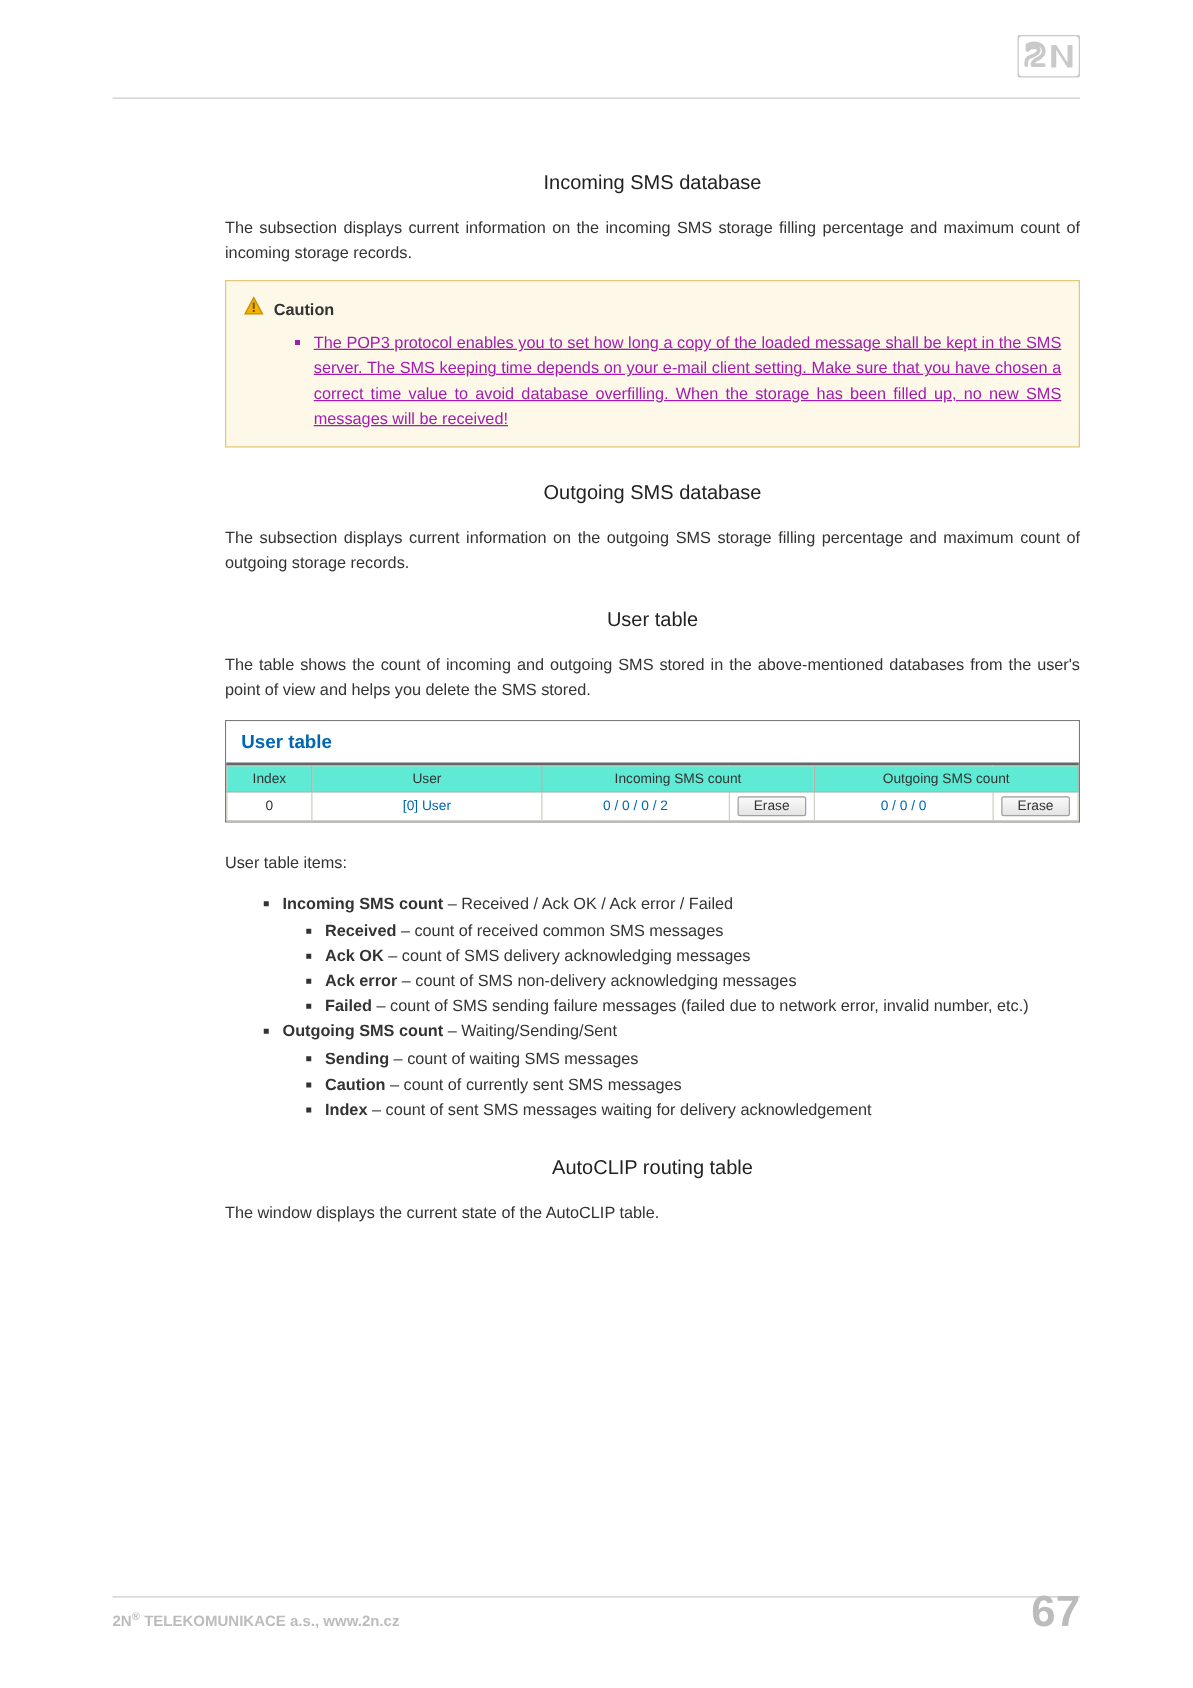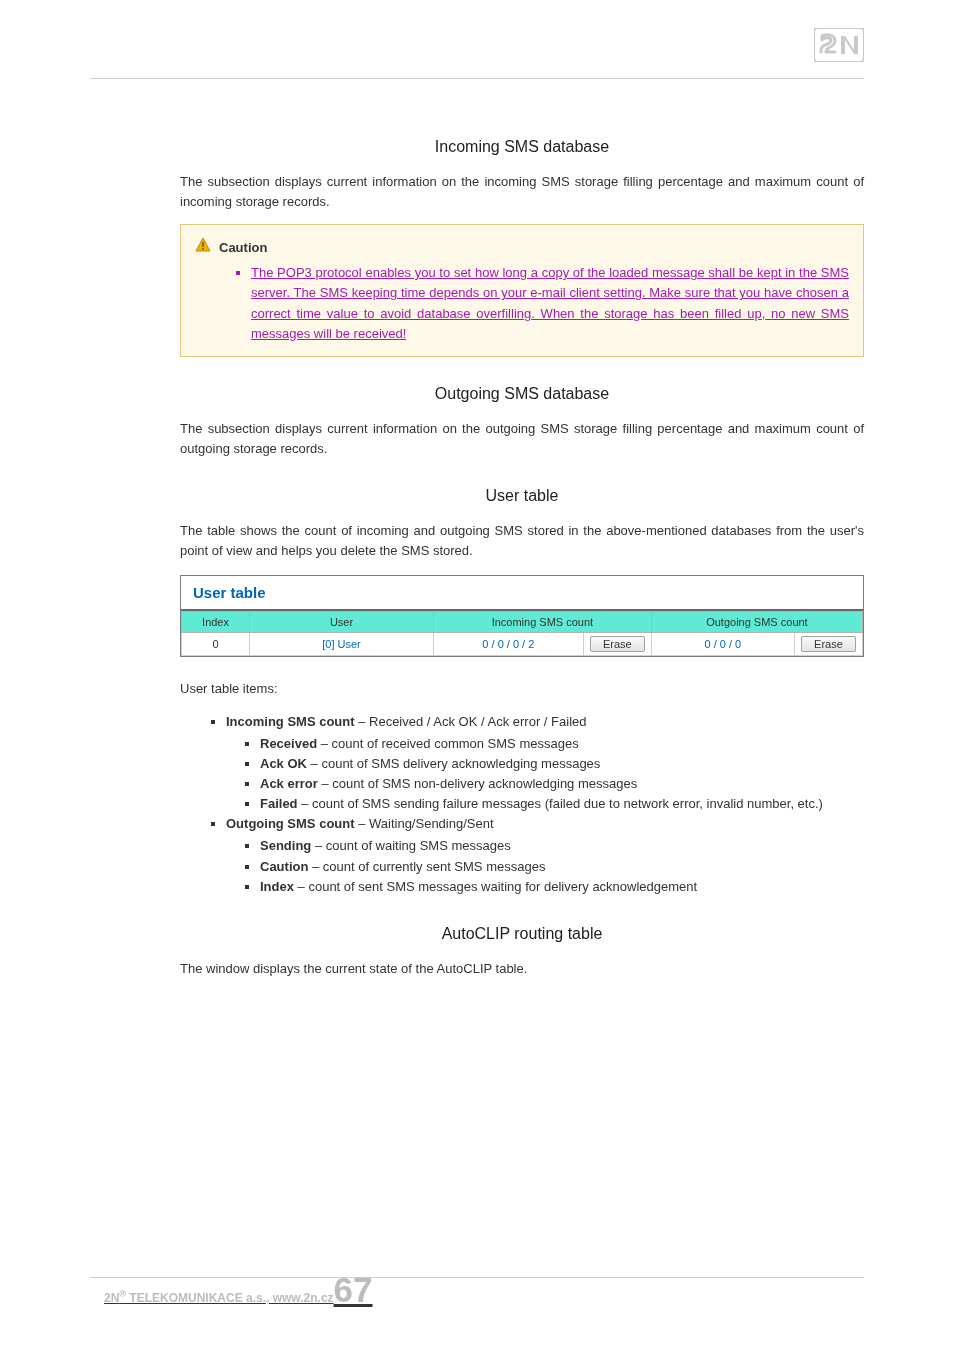--- a/index.html
+++ b/index.html
@@ -20,21 +20,21 @@
   .ut-title { background: #fff; color: #0066b3; font-weight: bold; font-size: 15px; padding: 8px 12px; border-bottom: 2px solid #666; }
   .ut-table { width: 100%; border-collapse: collapse; font-size: 11px; }
   .ut-table th { background: #5eead4; border: 1px solid #b4b4a8; padding: 4px 6px; font-weight: normal; color: #333; text-align: center; }
   .ut-table td { border: 1px solid #d0d0c6; padding: 3px 6px; text-align: center; color: #0066b3; background: #fff; vertical-align: middle; }
   .ut-table td.idx { color: #333; }
   .ut-btn { display: inline-block; border: 1px solid #a0a0a0; background: linear-gradient(#fafafa,#e4e4e4); padding: 1px 12px; font-size: 11px; color: #333; border-radius: 2px; cursor: pointer; }
   ul.plain { list-style: square; padding-left: 46px; }
   ul.plain > li { font-size: 13px; line-height: 1.55; color: #333; text-align: justify; }
   ul.plain ul { list-style: square; padding-left: 34px; margin-top: 2px; }
   ul.plain ul li { font-size: 13px; line-height: 1.55; }
-  .footer { position: absolute; bottom: 40px; left: 104px; right: 90px; display: flex; align-items: baseline; text-decoration: underline; }
+  .footer { position: absolute; bottom: 40px; left: 90px; right: 90px; display: flex; justify-content: space-between; align-items: baseline; }
   .footer-hr { position: absolute; bottom: 72px; left: 90px; right: 90px; height: 1px; background: #ccc; }
   .footer-left { font-size: 12px; color: #bcbcbc; font-weight: bold; }
   .footer-left sup { font-size: 9px; }
   .footer-right { font-size: 35px; color: #bcbcbc; font-weight: bold; }
   .b { font-weight: bold; }
 </style>
 </head>
 <body>
 
 <div class="page">

